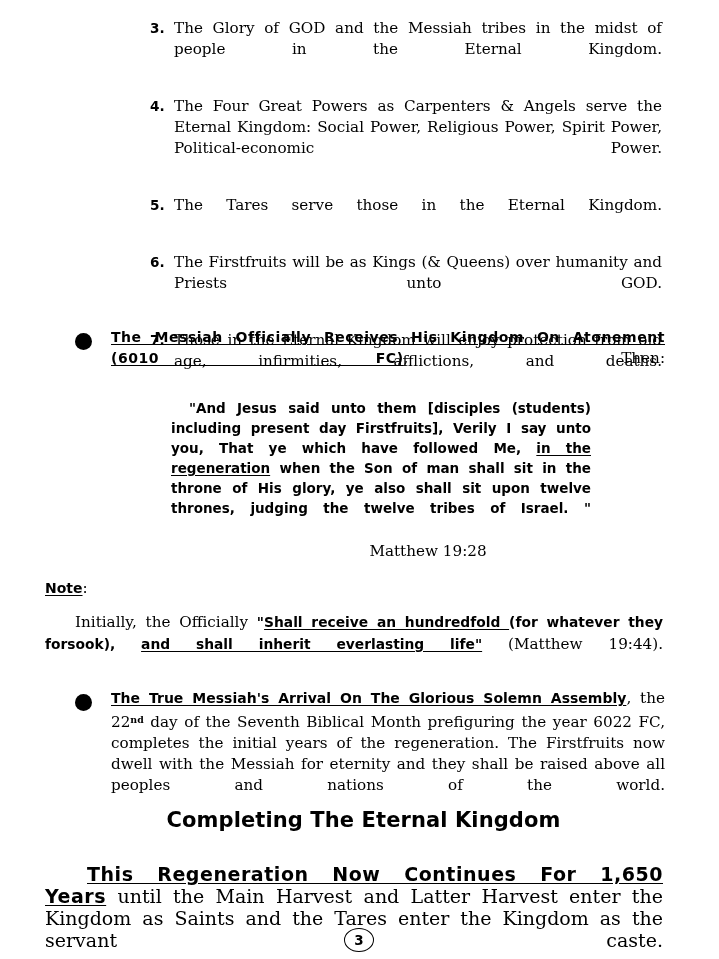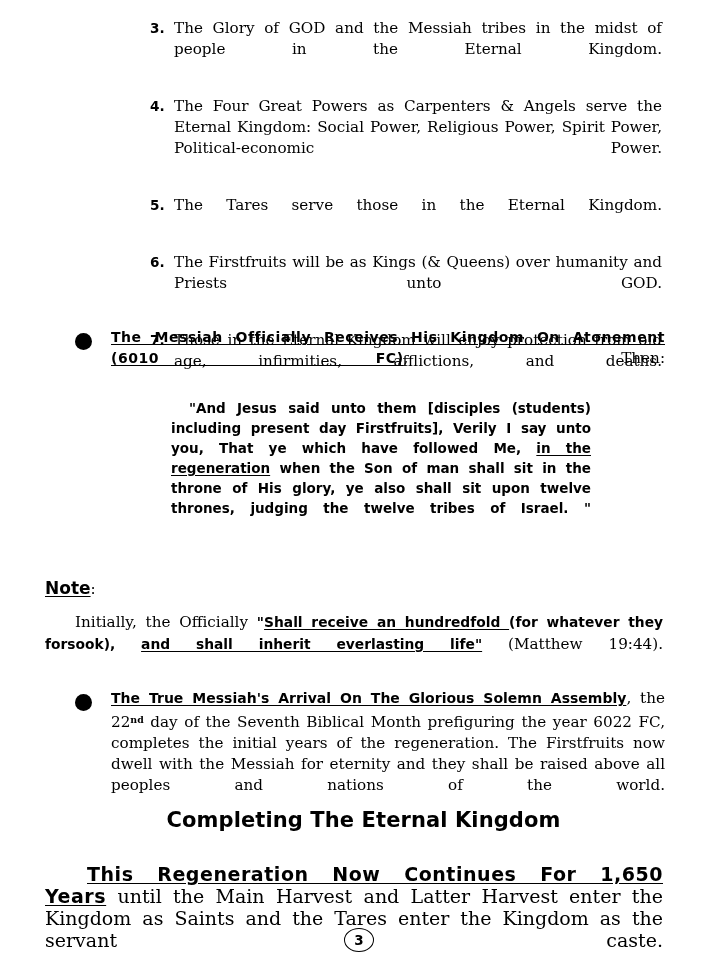--- a/index.html
+++ b/index.html
@@ -136,21 +136,21 @@
   .note-label {
     position: absolute;
     left: 45px;
     top: 578px;
     font-size: 15.2px;
     line-height: 21px;
   }
   .note-label .w {
     font-family: "DejaVu Sans", sans-serif;
     font-weight: bold;
-    font-size: 17px;
+    font-size: 14px;
     text-decoration: underline;
     text-underline-offset: 2px;
     text-align: right;
   }
   .note-para {
     position: absolute;
     left: 45px;
     top: 612px;
     width: 618px;
     font-size: 15.2px;
@@ -265,20 +265,21 @@
     <div class="bullet-body">
       <span class="bullet-head head-spread">The Messiah Officially Receives His Kingdom On Atonement (6010 FC)</span><span class="serif">, Then:</span>
     </div>
   </div>
 
   <div class="quote">
     <span>"And Jesus said unto them [disciples (students) including present day Firstfruits], Verily I say unto you, That ye which have followed Me, </span><span class="u">in the regeneration</span><span> when the Son of man shall sit in the throne of His glory, ye also shall sit upon twelve thrones, judging the twelve tribes of Israel. "</span>
   </div>
 
   <div class="attrib">
+    <div>Matthew 19:28</div>
   </div>
 
   <div class="note-label">
     <span class="w">Note</span><span class="serif">:</span>
   </div>
 
   <div class="note-para">
     <span class="serif">Initially, the Officially </span><span class="qs">"</span><span class="qs u">Shall receive an hundredfold </span><span class="qs">(for whatever they forsook), </span><span class="qs u">and shall inherit everlasting life"</span><span class="serif"> (Matthew 19:44).</span>
   </div>
 

